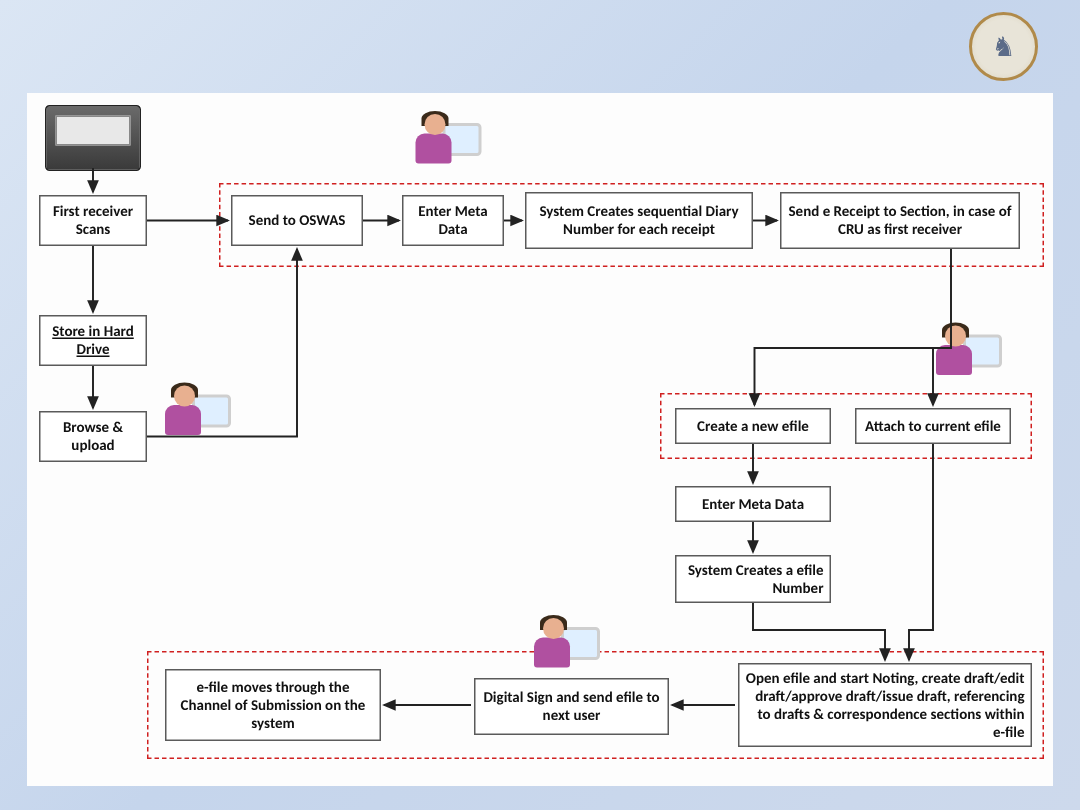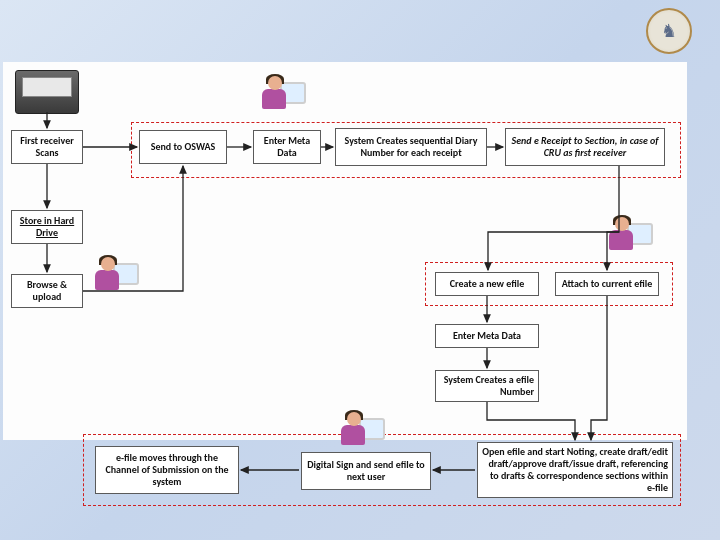--- a/index.html
+++ b/index.html
@@ -30,24 +30,24 @@
     border-radius: 50%;
     display: flex;
     align-items: center;
     justify-content: center;
     font-size: 18px;
     color: #5b6b88;
     background: radial-gradient(circle,#e8e4d8 60%,#d8d0b8 100%);
   }
   .canvas {
     position: absolute;
-    left: 3px;
+    left: 18px;
     top: 62px;
     width: 684px;
-    height: 378px;
+    height: 462px;
     background: #fdfdfd;
   }
   .box {
     position: absolute;
     background: #fff;
     border: 1px solid #5a5a5a;
     font-size: 10px;
     line-height: 12px;
     display: flex;
     align-items: center;
@@ -160,21 +160,21 @@
       <div class="head"></div>
   </div>
 
   <div class="box" style="left:8px; top:68px; width:72px; height:34px;">First receiver Scans</div>
   <div class="box" style="left:8px; top:148px; width:72px; height:34px;text-decoration:underline;">Store in Hard Drive</div>
   <div class="box" style="left:8px; top:212px; width:72px; height:34px;">Browse &amp; upload</div>
 
   <div class="box" style="left:136px; top:68px; width:88px; height:34px;">Send to OSWAS</div>
   <div class="box" style="left:250px; top:68px; width:68px; height:34px;">Enter Meta Data</div>
   <div class="box" style="left:332px; top:66px; width:152px; height:38px;">System Creates sequential Diary Number for each receipt</div>
-  <div class="box" style="left:502px; top:66px; width:160px; height:38px;font-style:italic;">Send e Receipt to Section, in case of CRU as first receiver</div>
+  <div class="box" style="left:502px; top:66px; width:160px; height:38px;">Send e Receipt to Section, in case of CRU as first receiver</div>
 
   <div class="box" style="left:432px; top:210px; width:104px; height:24px;text-align:center;">Create a new efile</div>
   <div class="box" style="left:552px; top:210px; width:104px; height:24px;">Attach to current efile</div>
 
   <div class="box" style="left:432px; top:262px; width:104px; height:24px;">Enter Meta Data</div>
   <div class="box" style="left:432px; top:308px; width:104px; height:32px;text-align:right;">System Creates a efile Number</div>
 
   <div class="box" style="left:474px; top:380px; width:196px; height:56px;text-align:right;">Open efile and start Noting, create draft/edit draft/approve draft/issue draft, referencing to drafts &amp; correspondence sections within e-file</div>
   <div class="box" style="left:92px; top:384px; width:144px; height:48px;">e-file moves through the Channel of Submission on the system</div>
   <div class="box" style="left:298px; top:390px; width:130px; height:38px;">Digital Sign and send efile to next user</div>

